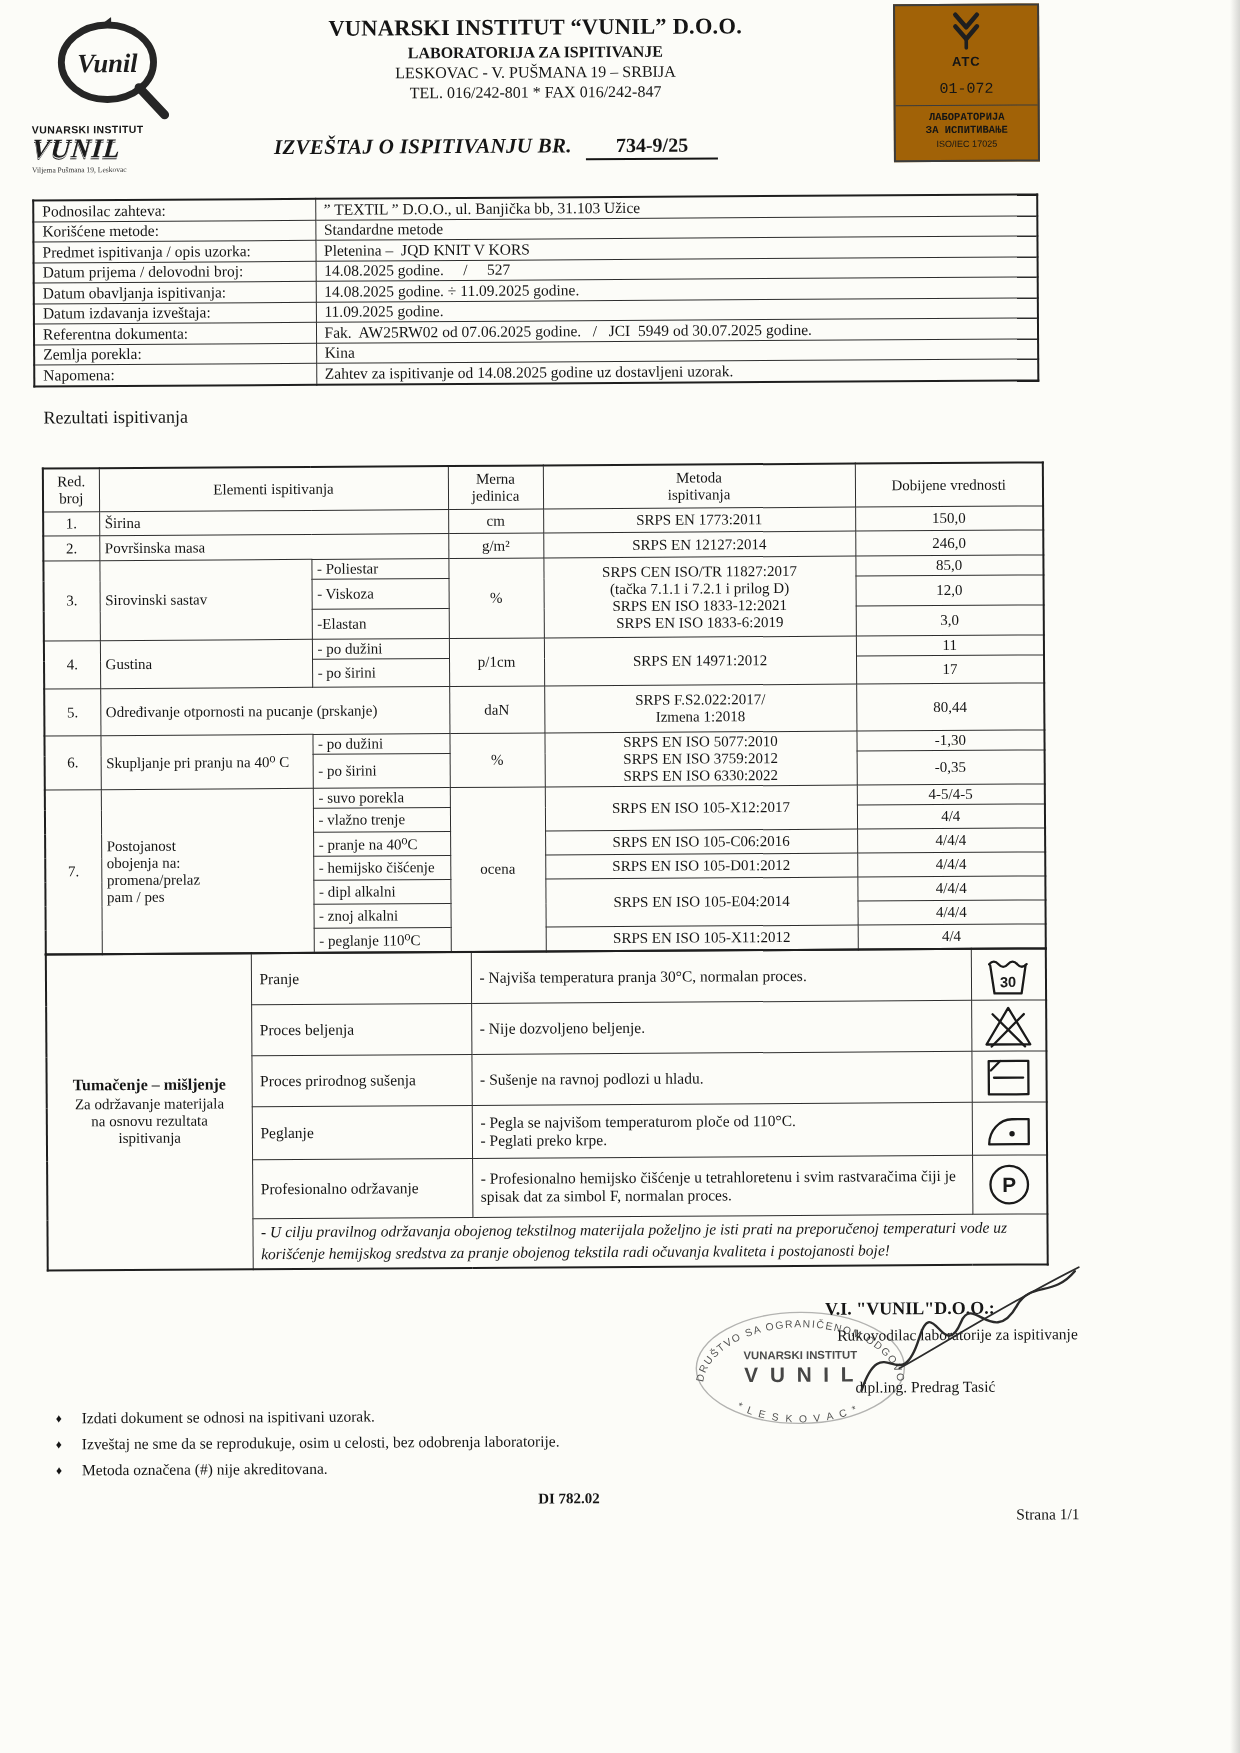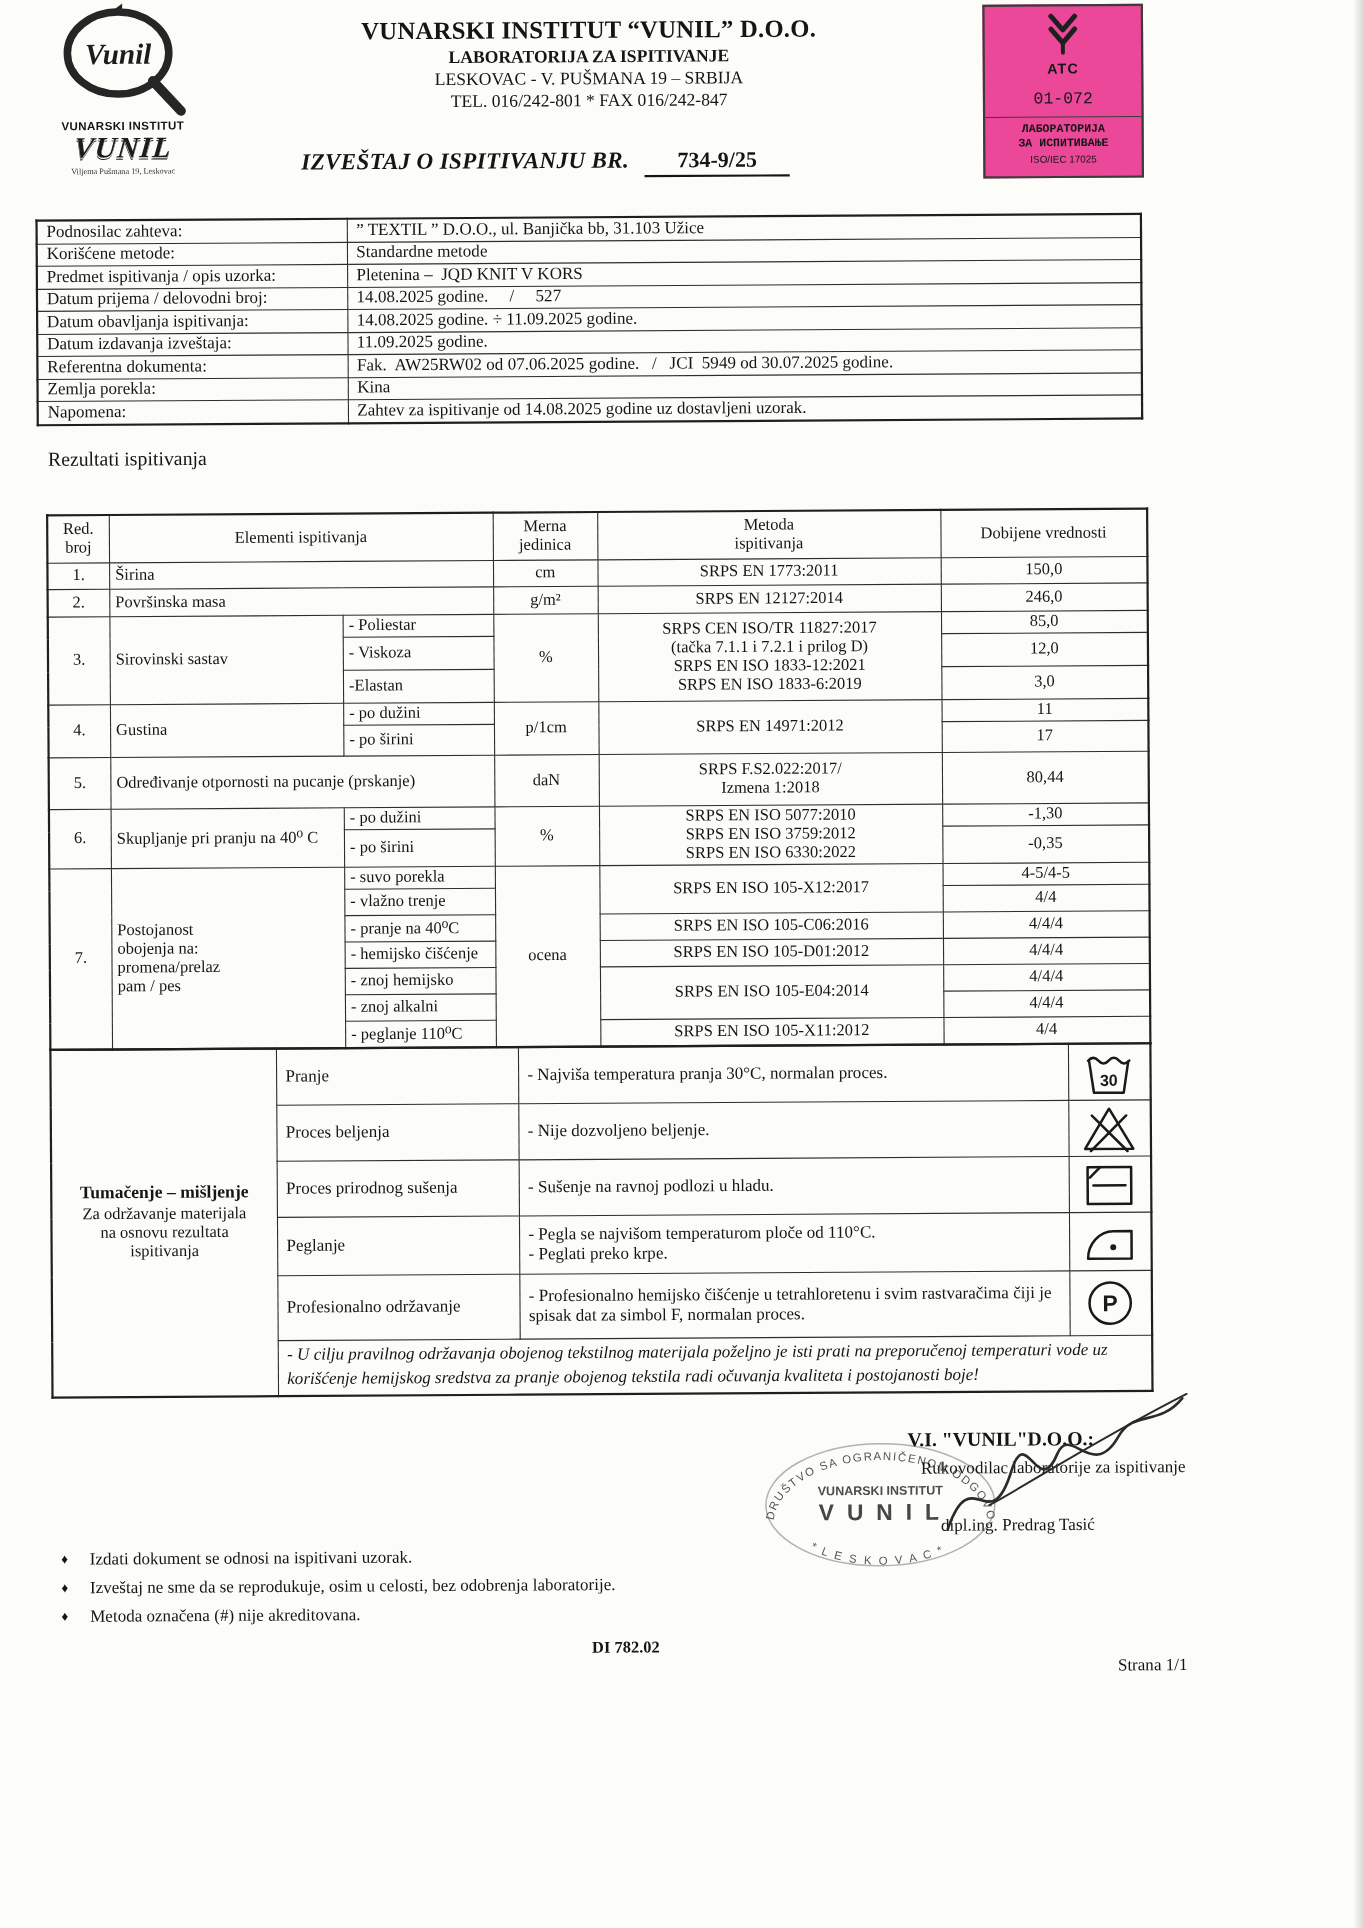--- a/index.html
+++ b/index.html
@@ -4,38 +4,38 @@
 <style>
   html,body{margin:0;padding:0}
   body{width:1240px;height:1753px;background:#d9d9d6;font-family:"Liberation Serif","DejaVu Serif",serif;color:#151515}
   .sheet{position:relative;width:1240px;height:1753px;background:#fcfcf8;overflow:hidden}
   .sheet::after{content:"";position:absolute;top:0;right:0;width:10px;height:100%;
     background:linear-gradient(to left,#b7b7b4,rgba(255,255,255,0));opacity:.55;pointer-events:none}
   .tilt{position:absolute;inset:0;transform:rotate(-0.35deg);transform-origin:620px 820px}
   .pre{white-space:pre-line}
 
   
-  .logo-block{position:absolute;left:36px;top:0;width:160px;text-align:center}
+  .logo-block{position:absolute;left:36px;top:14px;width:160px;}
   .logo-q{display:block;margin:0 auto}
   .logo-cap-top{font-family:"Liberation Sans",sans-serif;font-size:10.5px;font-weight:bold;letter-spacing:.4px;margin-top:2px}
   .logo-word{font-style:italic;font-weight:900;font-size:27px;letter-spacing:1px;transform:skewX(-6deg);line-height:1;color:#1c1c1c;
     text-shadow:0 1px 0 #fff, 0 2px 0 #1c1c1c}
   .logo-cap-bot{font-family:Liberation Serif, serif;font-size:7.5px;color:#333;margin-top:3px}
 
   .head-center{position:absolute;left:255px;top:14px;width:570px;text-align:center}
   .inst-name{font-size:22.5px;font-weight:bold;letter-spacing:.2px}
   .inst-lab{font-size:16px;font-weight:bold;margin-top:3px}
   .inst-addr{font-size:16px;margin-top:2px}
   .inst-tel{font-size:16px;margin-top:2px}
 
   .title-row{position:absolute;left:278px;top:133px;width:560px;white-space:nowrap}
   .title-main{font-size:21px;font-weight:bold;font-style:italic;letter-spacing:.3px}
   .title-no{display:inline-block;font-size:20px;font-weight:bold;border-bottom:2px solid #151515;padding:0 30px 1px 30px;margin-left:10px}
 
-  .badge{position:absolute;left:898px;top:6px;width:142px;height:154px;border:2px solid #3c3c3c;background:#ec4899;text-align:center}
+  .badge{position:absolute;left:898px;top:6px;width:142px;height:154px;border:2px solid #3c3c3c;background:#a16207;text-align:center}
   .badge-atc-logo{margin-top:6px}
   .badge-atc{font-family:"Liberation Sans",sans-serif;font-size:13px;font-weight:bold;letter-spacing:1px}
   .badge-atc-no{font-family:Liberation Mono, monospace;font-size:15px;margin-top:12px}
   .badge-div{border-top:1.5px solid #3c3c3c;margin:7px 0 5px 0}
   .badge-l1,.badge-l2{font-family:Liberation Mono, monospace;font-size:10.5px;font-weight:bold;line-height:1.25}
   .badge-l3{font-family:"Liberation Sans",sans-serif;font-size:9px;margin-top:2px}
 
   
   table{border-collapse:collapse;table-layout:fixed}
   .info-table{position:absolute;left:36px;top:196px;width:1006px;border:2px solid #1f1f1f;font-size:15.5px}
@@ -292,21 +292,21 @@
         <td class="c-sub h21">- pranje na 40⁰C</td>
         <td class="c-me">SRPS EN ISO 105-C06:2016</td>
         <td class="c-va">4/4/4</td>
       </tr>
       <tr>
         <td class="c-sub h21">- hemijsko čišćenje</td>
         <td class="c-me">SRPS EN ISO 105-D01:2012</td>
         <td class="c-va">4/4/4</td>
       </tr>
       <tr>
-        <td class="c-sub h21">- znoj hemijsko</td>
+        <td class="c-sub h21">- dipl alkalni</td>
         <td class="c-me" rowspan="2">SRPS EN ISO 105-E04:2014</td>
         <td class="c-va">4/4/4</td>
       </tr>
       <tr>
         <td class="c-sub h21">- znoj alkalni</td>
         <td class="c-va">4/4/4</td>
       </tr>
       <tr>
         <td class="c-sub h21">- peglanje 110⁰C</td>
         <td class="c-me">SRPS EN ISO 105-X11:2012</td>

